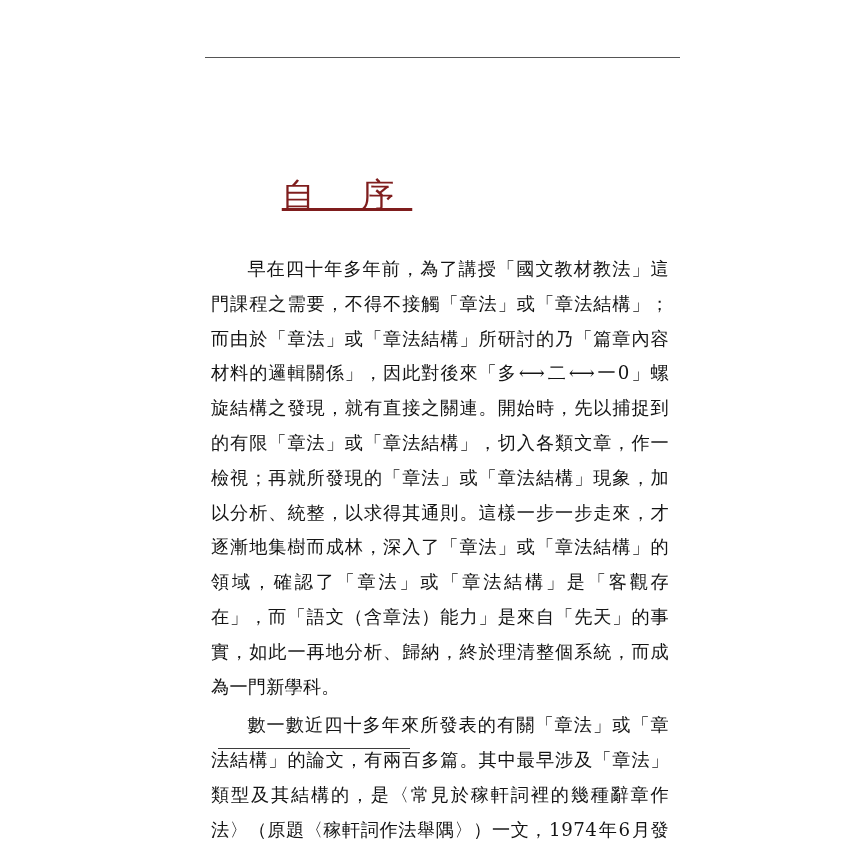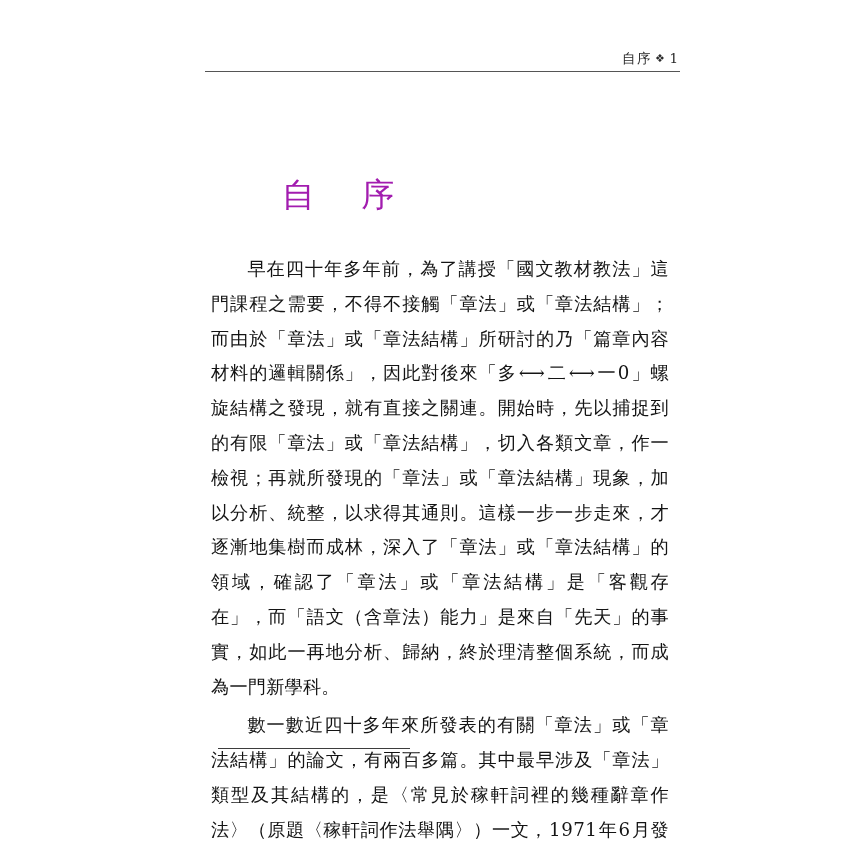--- a/index.html
+++ b/index.html
@@ -58,23 +58,24 @@
   
   .doc-title {
     position: absolute;
     left: 0;
     top: 152px;
     width: 676px;
     text-align: center;
     font-size: 33px;
     letter-spacing: 18px;
     text-indent: 18px;
-    color: #a21caf;
+    color: #7f1d1d;
     font-weight: 400;
     line-height: 1.25;
+    text-decoration: underline;
   }
 
   
   .body-block {
     position: absolute;
     left: 207px;
     top: 248px;
     width: 466px;
   }
   .para {
@@ -125,30 +126,27 @@
     font-family: "DejaVu Serif", "Liberation Serif", serif;
     letter-spacing: 0.3px;
   }
 </style>
 </head>
 <body>
 
 <div class="page">
 
   <div class="header-block">
-    <div class="header-line">
-      <span>自序</span><span class="ornament">❖</span><span class="folio">1</span>
-    </div>
     <div class="header-rule"></div>
   </div>
 
   <h1 class="doc-title">自 序</h1>
 
   <div class="body-block" id="body-block">
       <p class="para">早在四十年多年前，為了講授「國文教材教法」這門課程之需要，不得不接觸「章法」或「章法結構」；而由於「章法」或「章法結構」所研討的乃「篇章內容材料的邏輯關係」，因此對後來「多<span class="arrow">⟷</span>二<span class="arrow">⟷</span>一<span class="latin">0</span>」螺旋結構之發現，就有直接之關連。開始時，先以捕捉到的有限「章法」或「章法結構」，切入各類文章，作一檢視；再就所發現的「章法」或「章法結構」現象，加以分析、統整，以求得其通則。這樣一步一步走來，才逐漸地集樹而成林，深入了「章法」或「章法結構」的領域，確認了「章法」或「章法結構」是「客觀存在」，而「語文（含章法）能力」是來自「先天」的事實，如此一再地分析、歸納，終於理清整個系統，而成為一門新學科。</p>
-      <p class="para">數一數近四十多年來所發表的有關「章法」或「章法結構」的論文，有兩百多篇。其中最早涉及「章法」類型及其結構的，是〈常見於稼軒詞裡的幾種辭章作法〉（原題〈稼軒詞作法舉隅〉）一文，<span class="latin">1971</span>年<span class="latin">6</span>月發表於臺灣師大國文系《文風》<span class="latin">34</span>期，所涉及的章（篇）法有「今昔」、「遠近」、「大小」、「虛實」（情、景）、對照（「正反」）、演繹（「先凡後目」）、歸納（「先目後凡」）等類型及其結構，很湊巧地對應了《文心雕龍‧鎔裁》「情經辭緯」之論，結合縱、橫向作說明，這可算是「清醒、自覺」的初步嘗試。</p>
+      <p class="para">數一數近四十多年來所發表的有關「章法」或「章法結構」的論文，有兩百多篇。其中最早涉及「章法」類型及其結構的，是〈常見於稼軒詞裡的幾種辭章作法〉（原題〈稼軒詞作法舉隅〉）一文，<span class="latin">1974</span>年<span class="latin">6</span>月發表於臺灣師大國文系《文風》<span class="latin">34</span>期，所涉及的章（篇）法有「今昔」、「遠近」、「大小」、「虛實」（情、景）、對照（「正反」）、演繹（「先凡後目」）、歸納（「先目後凡」）等類型及其結構，很湊巧地對應了《文心雕龍‧鎔裁》「情經辭緯」之論，結合縱、橫向作說明，這可算是「清醒、自覺」的初步嘗試。</p>
     </div>
 
   <div class="footnote-block">
     <div class="footnote-rule"></div>
   </div>
 
 </div>
 
 </body></html>

